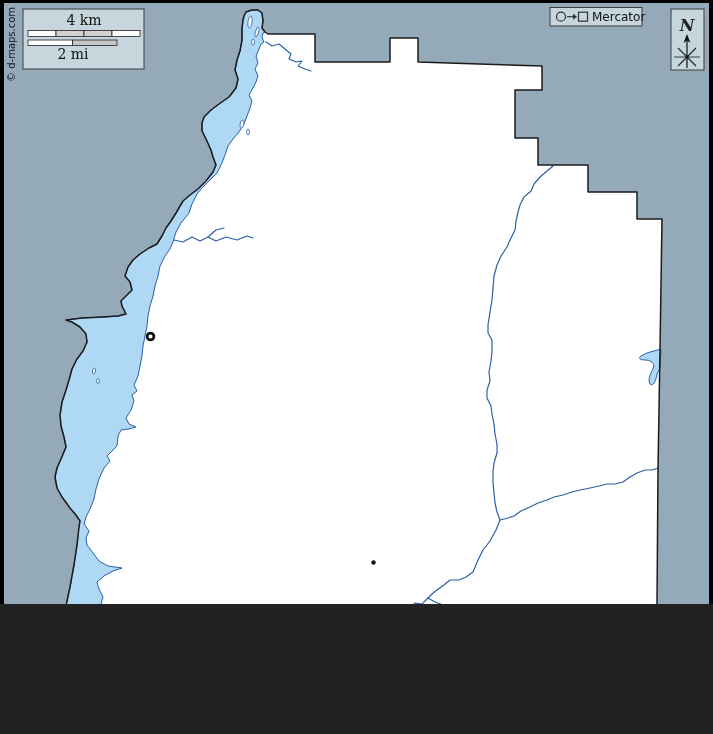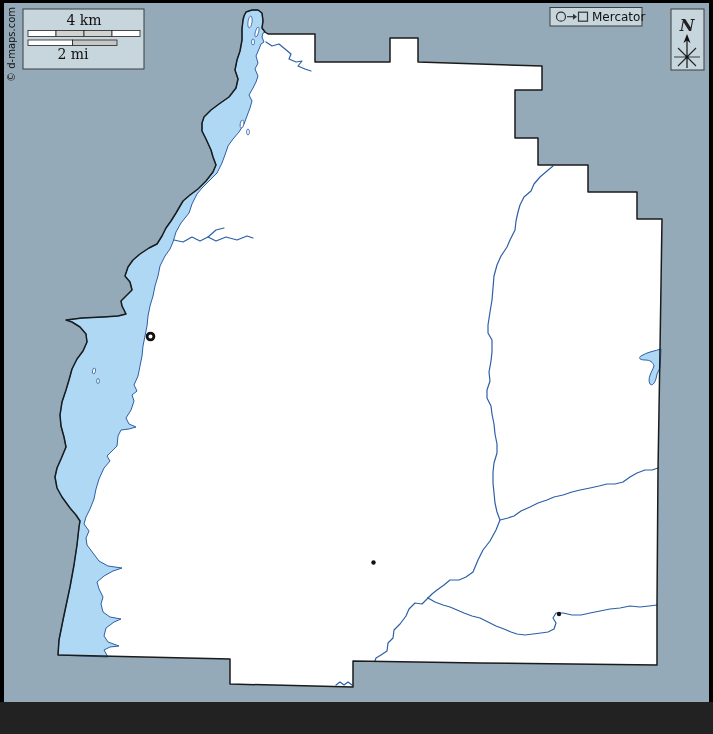--- a/index.html
+++ b/index.html
@@ -2,21 +2,21 @@
 <html style="--bg: #94aab8; --land: #ffffff; --boundary: #1b1b1b; --water-fill: #aed8f4; --water-stroke: #2c5fa6; --stream: #2c5fa6; --legend-fill: #c7d5dc; --frame: #000000;"><head>
 <meta charset="utf-8">
 <style>
   :root{
     --bg:#94aab8; --land:#ffffff; --boundary:#1b1b1b;
     --water-fill:#aed8f4; --water-stroke:#2c5fa6; --stream:#2c5fa6;
     --legend-fill:#c7d5dc; --legend-border:#3d3d3d; --frame:#000000;
     --seg-gray:#d2d2d2; --seg-gray2:#c6c6c6;
   }
   html,body{margin:0;padding:0;background:#222;}
-  .stage{width:713px;height:702px;position:relative;font-family:"DejaVu Serif",serif;text-align:right;}
+  .stage{width:713px;height:604px;position:relative;font-family:"DejaVu Serif",serif;text-align:right;}
   svg{display:block}
   .bg{fill:var(--bg);}
   .county{fill:var(--land);stroke:none;}
   .county-stroke{fill:none;stroke:var(--boundary);stroke-width:1.5;stroke-linejoin:round;}
   .water{fill:var(--water-fill);stroke:var(--water-stroke);stroke-width:1;stroke-linejoin:round;}
   .island{fill:var(--land);stroke:var(--water-stroke);stroke-width:0.8;}
   .stream{fill:none;stroke:var(--stream);stroke-width:1.2;stroke-linecap:round;stroke-linejoin:round;}
   .frame{fill:var(--frame);}
   .legendbox{fill:var(--legend-fill);stroke:var(--legend-border);stroke-width:1;}
   .scale-text{font-family:"DejaVu Serif",serif;font-size:14px;fill:#111;}

